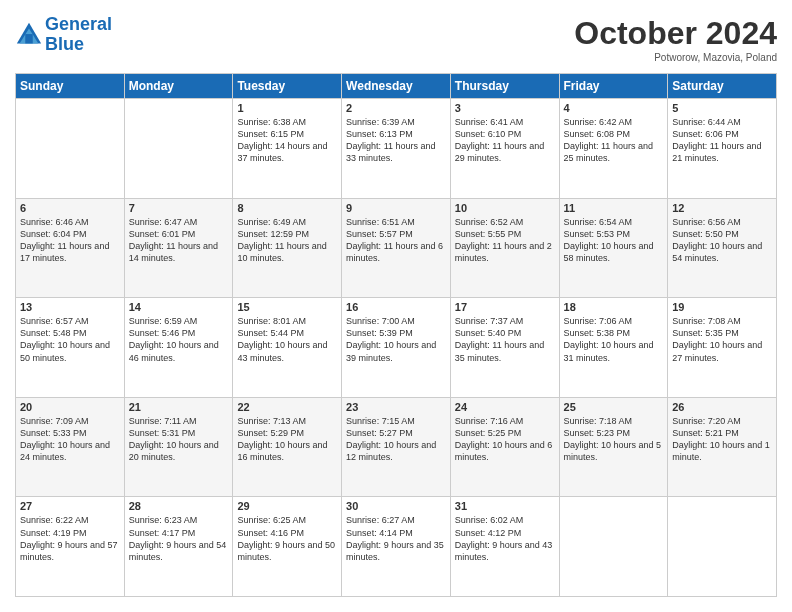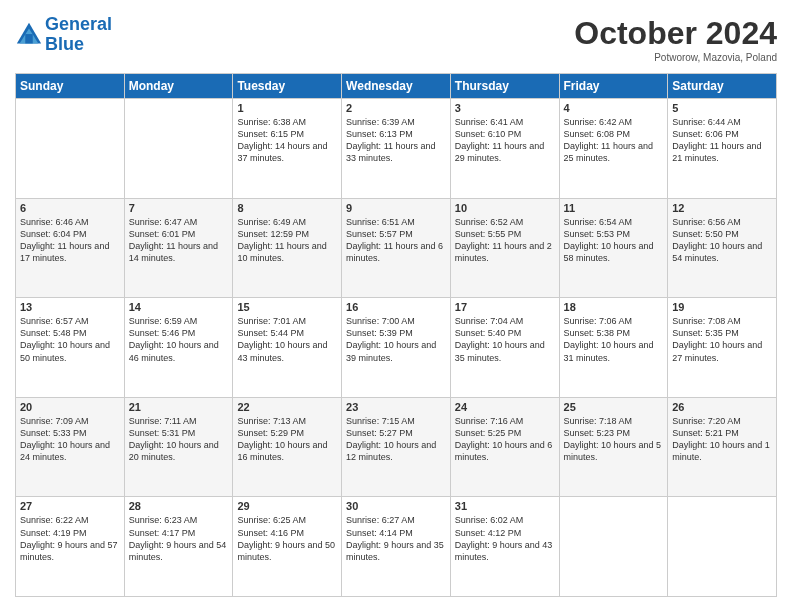--- a/index.html
+++ b/index.html
@@ -221,35 +221,35 @@
           <div class="cell-info">Daylight: 10 hours and 50 minutes.</div>
         </td>
           <td>
           <div class="cell-day">14</div>
           <div class="cell-info">Sunrise: 6:59 AM</div>
           <div class="cell-info">Sunset: 5:46 PM</div>
           <div class="cell-info">Daylight: 10 hours and 46 minutes.</div>
         </td>
           <td>
           <div class="cell-day">15</div>
-          <div class="cell-info">Sunrise: 7:01 AM</div>
+          <div class="cell-info">Sunrise: 8:01 AM</div>
           <div class="cell-info">Sunset: 5:44 PM</div>
           <div class="cell-info">Daylight: 10 hours and 43 minutes.</div>
         </td>
           <td>
           <div class="cell-day">16</div>
           <div class="cell-info">Sunrise: 7:00 AM</div>
           <div class="cell-info">Sunset: 5:39 PM</div>
           <div class="cell-info">Daylight: 10 hours and 39 minutes.</div>
         </td>
           <td>
           <div class="cell-day">17</div>
-          <div class="cell-info">Sunrise: 7:04 AM</div>
+          <div class="cell-info">Sunrise: 7:37 AM</div>
           <div class="cell-info">Sunset: 5:40 PM</div>
-          <div class="cell-info">Daylight: 10 hours and 35 minutes.</div>
+          <div class="cell-info">Daylight: 11 hours and 35 minutes.</div>
         </td>
           <td>
           <div class="cell-day">18</div>
           <div class="cell-info">Sunrise: 7:06 AM</div>
           <div class="cell-info">Sunset: 5:38 PM</div>
           <div class="cell-info">Daylight: 10 hours and 31 minutes.</div>
         </td>
           <td>
           <div class="cell-day">19</div>
           <div class="cell-info">Sunrise: 7:08 AM</div>

